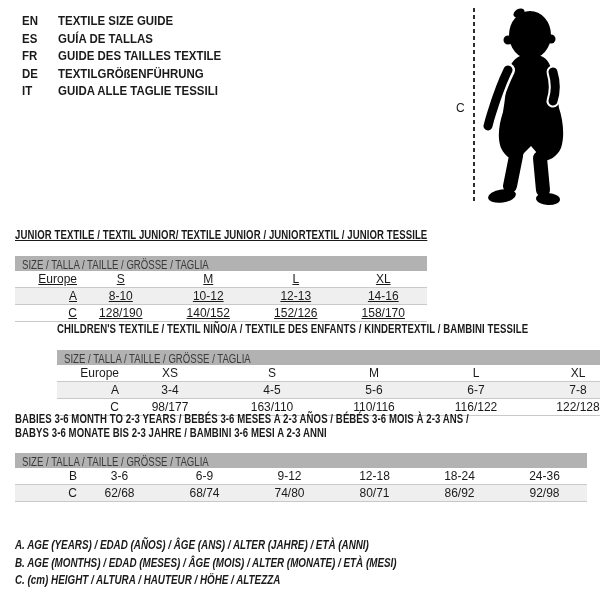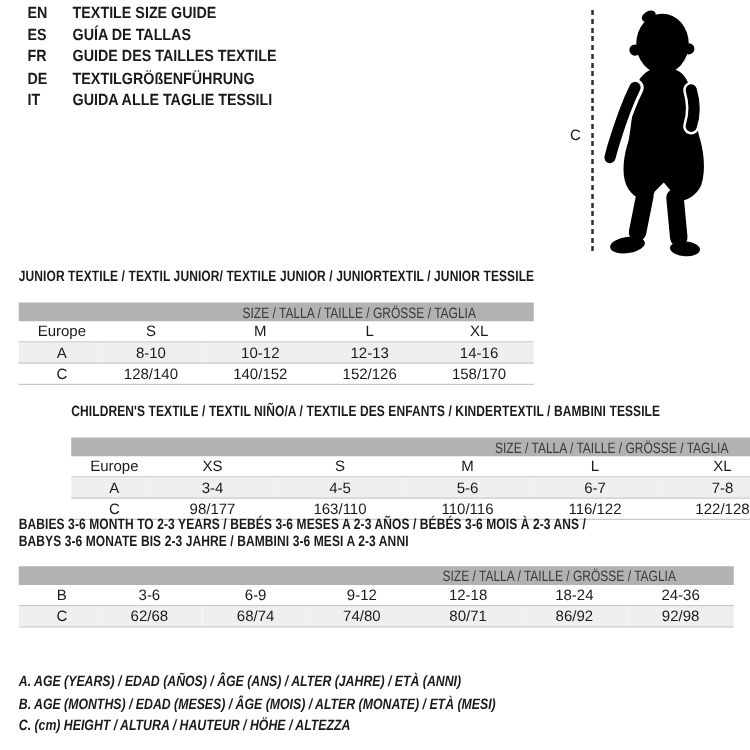--- a/index.html
+++ b/index.html
@@ -9,57 +9,57 @@
     --bar-ink:#3a3a3a;
     --rule:#c9c9c9;
   }
   html,body{margin:0;padding:0;}
   body{
     width:600px;height:600px;position:relative;background:#ffffff;
     font-family:"Liberation Sans","DejaVu Sans",sans-serif;
     color:var(--ink);overflow:hidden;
   }
   
-  .lang-block{position:absolute;left:22px;top:1px;}
+  .lang-block{position:absolute;left:22px;top:12px;}
   .lang-row{display:flex;line-height:17.6px;font-size:13px;font-weight:700;
     transform:scaleX(0.88);transform-origin:0 0;white-space:nowrap;}
   .lang-code{width:41px;flex:0 0 41px;}
   
   .measure-line{position:absolute;left:473px;top:8px;width:2px;height:196px;
     background:repeating-linear-gradient(to bottom,#2d2d2d 0 4px,transparent 4px 7px);}
   .measure-label{position:absolute;left:456px;top:101px;font-size:12px;font-weight:400;}
   .figure-svg{position:absolute;left:480px;top:0;width:120px;height:210px;}
   
   .section{position:absolute;left:15px;}
-  .section-1{top:214px;width:412px;}
+  .section-1{top:228px;width:412px;text-decoration:underline;}
   .section-2{top:322px;width:572px;margin-left:42px;}
   .section-3{top:412px;width:572px;}
   .section-title{
     font-size:12px;font-weight:700;line-height:14px;white-space:pre-line;
     width:620px;transform:scaleX(0.8);transform-origin:0 0;letter-spacing:0.1px;
   }
   .section-1 .section-title{margin-bottom:14px;}
   .section-2 .section-title{margin-bottom:14px;}
   .section-3 .section-title{margin-bottom:13px;}
   .size-bar{
     height:15px;line-height:15px;background:var(--bar-bg);
-    padding-left:7px;overflow:hidden;text-align:right;
+    padding-left:7px;overflow:hidden;
   }
   .size-bar span{
     display:inline-block;transform:scaleX(0.8);transform-origin:0 0;
     font-size:12px;color:var(--bar-ink);white-space:nowrap;
   }
   table.size-table{
     width:100%;border-collapse:collapse;table-layout:fixed;
   }
   table.size-table td{
     height:16px;font-size:12px;color:var(--ink);text-align:center;
     padding:0;overflow:hidden;white-space:nowrap;
   }
-  table.size-table td:first-child{width:55px;text-align:center;padding-left:7px;}
+  table.size-table td:first-child{width:55px;text-align:right;padding-left:7px;}
   table.size-table tr{border-bottom:1px solid var(--rule);}
   table.size-table tr:nth-child(even){background:var(--row-alt);}
   
   .footnotes{position:absolute;left:15px;top:537px;font-style:italic;}
   .footnote-line{
     font-size:12px;font-weight:700;line-height:17.5px;white-space:nowrap;
     transform:scaleX(0.82);transform-origin:0 0;
   }
 </style>
 </head>
@@ -130,21 +130,21 @@
         </tr>
         <tr>
           <td>A</td>
           <td>8-10</td>
           <td>10-12</td>
           <td>12-13</td>
           <td>14-16</td>
         </tr>
         <tr>
           <td>C</td>
-          <td>128/140</td>
+          <td>128/190</td>
           <td>140/152</td>
           <td>152/126</td>
           <td>158/170</td>
         </tr>
       </tbody>
     </table>
 </div>
 
 <div class="section section-2">
   <div class="section-title">CHILDREN'S TEXTILE / TEXTIL NIÑO/A / TEXTILE DES ENFANTS / KINDERTEXTIL / BAMBINI TESSILE</div>

